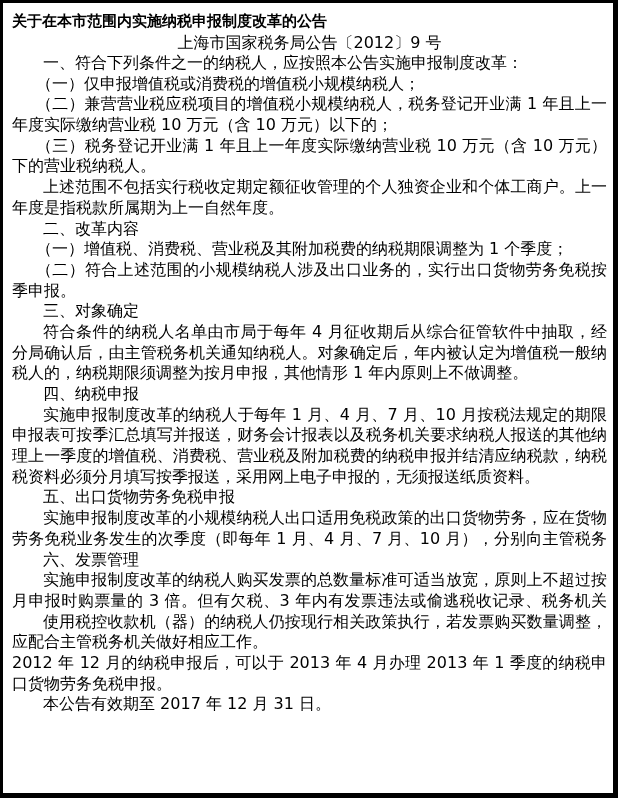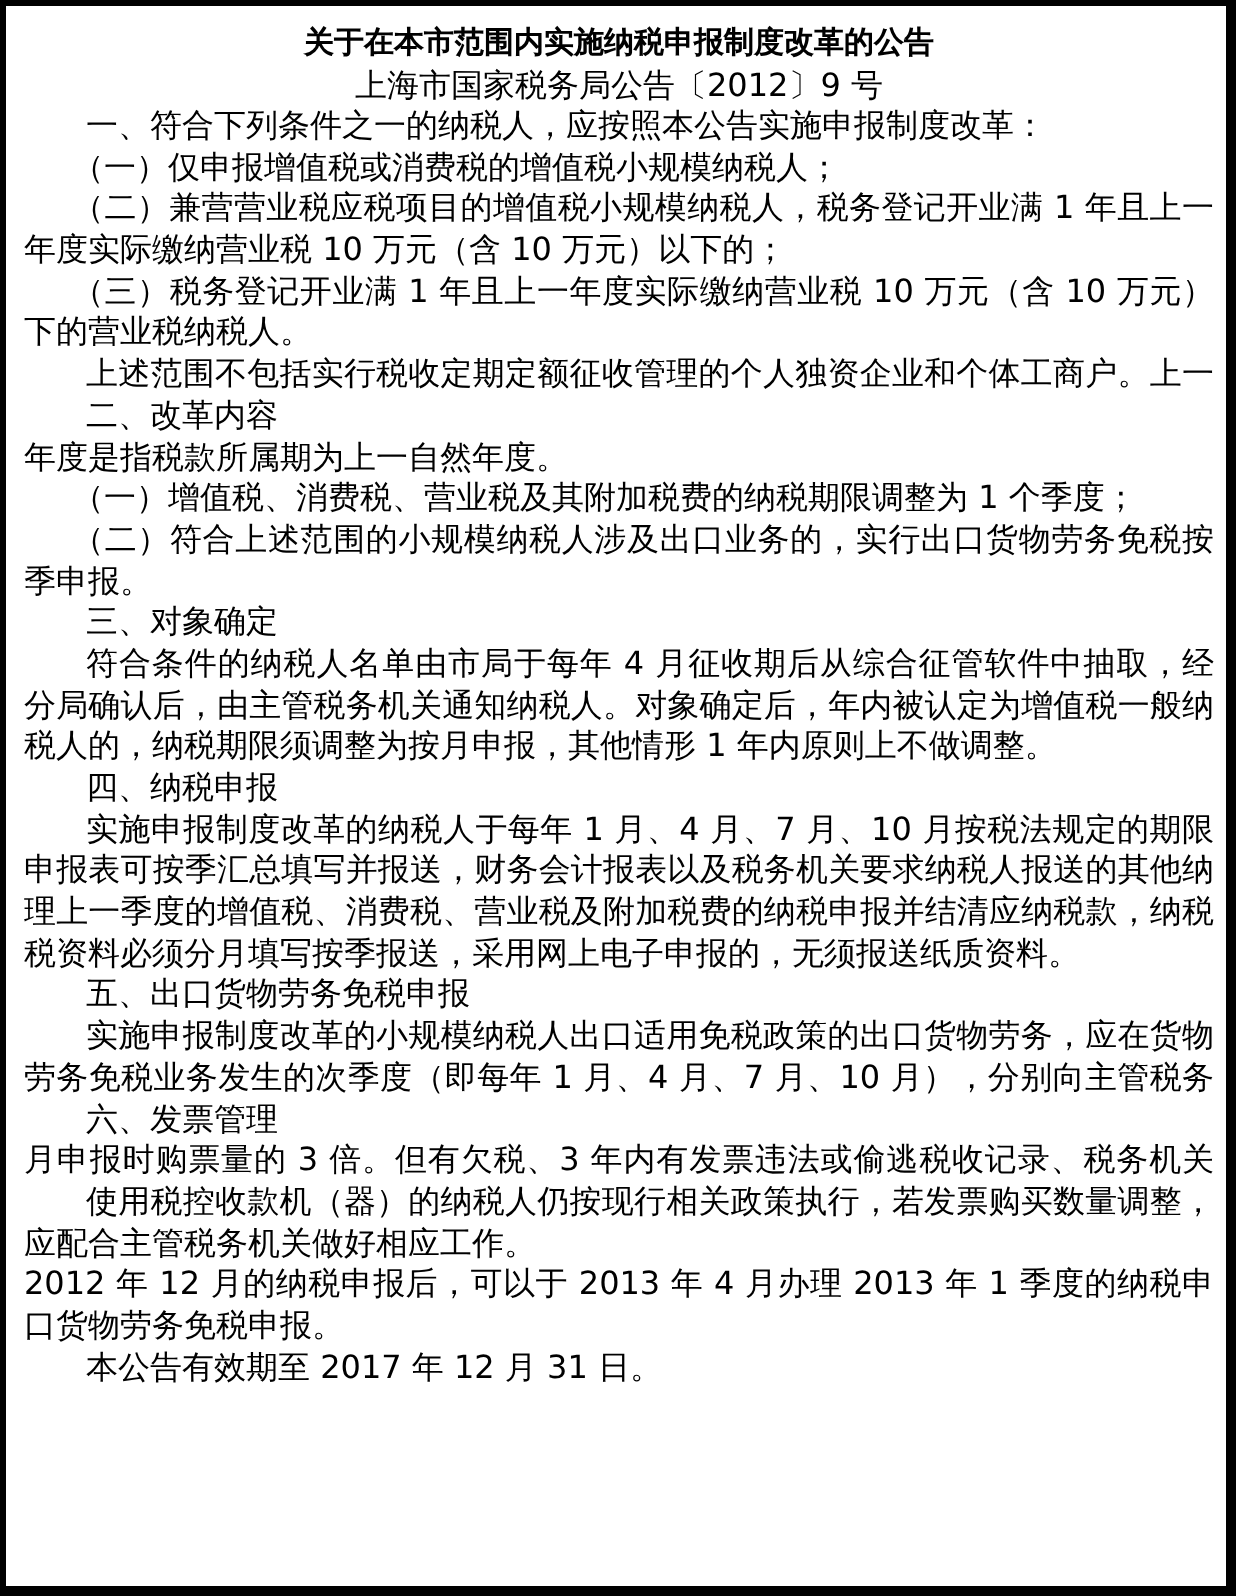--- a/index.html
+++ b/index.html
@@ -13,21 +13,21 @@
     border-right: 5px solid #000;
     border-bottom: 5px solid #000;
     background: #fff;
   }
   .doc {
     position: absolute; left: 9px; top: 6px; width: 595px;
     font-family: "DejaVu Sans", "Liberation Sans", sans-serif;
     color: #000;
   }
   .title {
-    font-weight: bold; font-size: 15px; text-align: center;
+    font-weight: bold; font-size: 15px; text-align: left;
     height: 21px; line-height: 21px; margin-top: 2px;
     letter-spacing: 0px;
   }
   .subtitle {
     font-size: 16px; text-align: center;
     height: 21px; line-height: 21px;
   }
   .line {
     font-size: 16px;
     height: 20.7px; line-height: 20.7px;
@@ -49,38 +49,39 @@
     <div class="title">关于在本市范围内实施纳税申报制度改革的公告</div>
     <div class="subtitle">上海市国家税务局公告〔2012〕9 号</div>
     <div id="body-lines">
         <div class="line end head">一、符合下列条件之一的纳税人，应按照本公告实施申报制度改革：</div>
         <div class="line end ind2">（一）仅申报增值税或消费税的增值税小规模纳税人；</div>
         <div class="line ind2" style="white-space: normal; word-break: break-all;">（二）兼营营业税应税项目的增值税小规模纳税人，税务登记开业满 1 年且上一</div>
         <div class="line end">年度实际缴纳营业税 10 万元（含 10 万元）以下的；</div>
         <div class="line ind2" style="white-space: normal; word-break: break-all;">（三）税务登记开业满 1 年且上一年度实际缴纳营业税 10 万元（含 10 万元）以</div>
         <div class="line end">下的营业税纳税人。</div>
         <div class="line ind1" style="white-space: normal; word-break: break-all;">上述范围不包括实行税收定期定额征收管理的个人独资企业和个体工商户。上一</div>
+        <div class="line end">年度是指税款所属期为上一自然年度。</div>
         <div class="line end head">二、改革内容</div>
-        <div class="line end">年度是指税款所属期为上一自然年度。</div>
         <div class="line end ind2">（一）增值税、消费税、营业税及其附加税费的纳税期限调整为 1 个季度；</div>
         <div class="line ind2" style="white-space: normal; word-break: break-all;">（二）符合上述范围的小规模纳税人涉及出口业务的，实行出口货物劳务免税按</div>
         <div class="line end">季申报。</div>
         <div class="line end head">三、对象确定</div>
         <div class="line ind1" style="white-space: normal; word-break: break-all;">符合条件的纳税人名单由市局于每年 4 月征收期后从综合征管软件中抽取，经各</div>
         <div class="line" style="white-space: normal; word-break: break-all;">分局确认后，由主管税务机关通知纳税人。对象确定后，年内被认定为增值税一般纳</div>
         <div class="line end">税人的，纳税期限须调整为按月申报，其他情形 1 年内原则上不做调整。</div>
         <div class="line end head">四、纳税申报</div>
         <div class="line ind1" style="white-space: normal; word-break: break-all;">实施申报制度改革的纳税人于每年 1 月、4 月、7 月、10 月按税法规定的期限办</div>
         <div class="line" style="white-space: normal; word-break: break-all;">申报表可按季汇总填写并报送，财务会计报表以及税务机关要求纳税人报送的其他纳</div>
         <div class="line" style="white-space: normal; word-break: break-all;">理上一季度的增值税、消费税、营业税及附加税费的纳税申报并结清应纳税款，纳税</div>
         <div class="line end">税资料必须分月填写按季报送，采用网上电子申报的，无须报送纸质资料。</div>
         <div class="line end head">五、出口货物劳务免税申报</div>
         <div class="line ind1" style="white-space: normal; word-break: break-all;">实施申报制度改革的小规模纳税人出口适用免税政策的出口货物劳务，应在货物</div>
         <div class="line" style="white-space: normal; word-break: break-all;">劳务免税业务发生的次季度（即每年 1 月、4 月、7 月、10 月），分别向主管税务机关</div>
         <div class="line end head">六、发票管理</div>
+        <div class="line ind1" style="white-space: normal; word-break: break-all;">实施申报制度改革的纳税人购买发票的总数量标准可适当放宽，原则上不超过按</div>
         <div class="line" style="white-space: normal; word-break: break-all;">月申报时购票量的 3 倍。但有欠税、3 年内有发票违法或偷逃税收记录、税务机关认</div>
         <div class="line ind1" style="white-space: normal; word-break: break-all;">使用税控收款机（器）的纳税人仍按现行相关政策执行，若发票购买数量调整，</div>
         <div class="line end">应配合主管税务机关做好相应工作。</div>
         <div class="line" style="white-space: normal; word-break: break-all;">2012 年 12 月的纳税申报后，可以于 2013 年 4 月办理 2013 年 1 季度的纳税申报或出</div>
         <div class="line end">口货物劳务免税申报。</div>
         <div class="line end ind1">本公告有效期至 2017 年 12  月 31 日。</div>
       </div>
   </div>
 </div>
 

